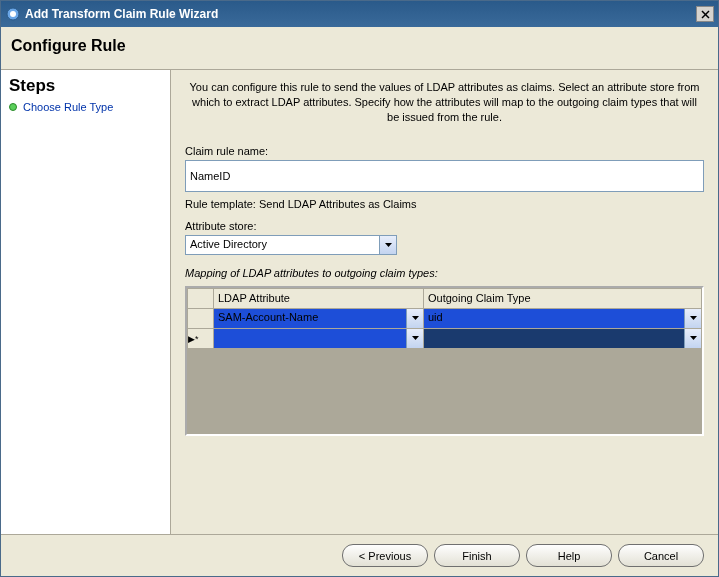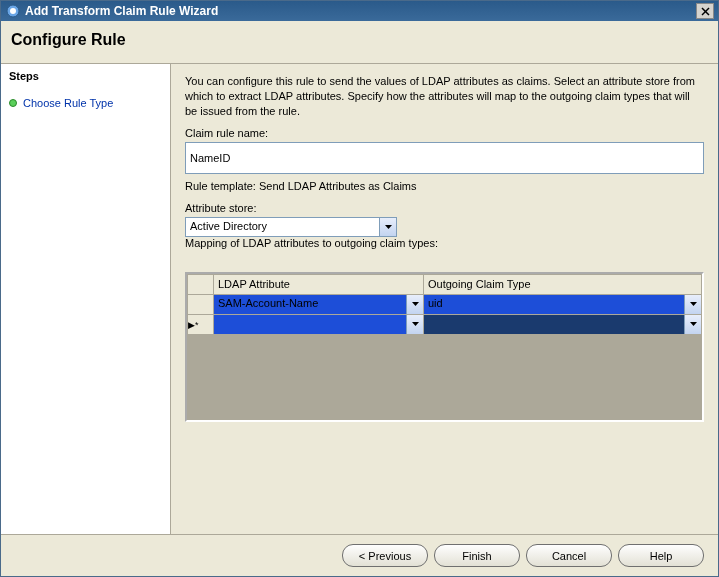--- a/index.html
+++ b/index.html
@@ -1,39 +1,39 @@
 <!DOCTYPE html>
 <html><head>
 <meta charset="utf-8">
 <style>
 * { box-sizing: border-box; margin: 0; padding: 0; }
 html, body { width: 719px; height: 577px; font-family: Tahoma, "Segoe UI", sans-serif; font-size: 11px; background: #ece9d8; overflow: hidden; }
 .window { width: 719px; height: 577px; display: flex; flex-direction: column; border: 1px solid #4a6a8a; }
-.titlebar { height: 20px; background: linear-gradient(#2a5a8a,#3a6a9a); color: #fff; display: flex; align-items: center; padding: 0 4px; font-weight: bold; font-size: 12px; }
+.titlebar { height: 26px; background: linear-gradient(#2a5a8a,#3a6a9a); color: #fff; display: flex; align-items: center; padding: 0 4px; font-weight: bold; font-size: 12px; }
 .titlebar .icon { width: 16px; height: 16px; margin-right: 4px; display: inline-flex; align-items: center; justify-content: center; }
 .titlebar .title { flex: 1; }
 .titlebar .close { width: 18px; height: 16px; background: #d6d3ce; border: 1px solid #888; color: #000; display: flex; align-items: center; justify-content: center; font-family: Arial; font-weight: bold; font-size: 11px; cursor: pointer; }
 .header { padding: 10px 10px 14px 10px; background: #ece9d8; border-bottom: 1px solid #aca899; }
 .header h1 { font-size: 16px; font-weight: bold; color: #000000; }
 .body { flex: 1; display: flex; background: #ece9d8; min-height: 0; }
 .sidebar { width: 170px; border-right: 1px solid #aca899; padding: 6px 8px; background: #fff; }
-.sidebar .steps-title { font-weight: bold; font-size: 11px; margin-bottom: 12px; color: #000; }
+.sidebar .steps-title { font-weight: bold; font-size: 17px; margin-bottom: 2px; color: #000; }
 .step { display: flex; align-items: center; padding: 3px 0; cursor: pointer; color: #0033aa; }
 .step.current { color: #000; }
 .step .bullet { width: 8px; height: 8px; border-radius: 50%; background: #5bcf5b; border: 1px solid #2a8a2a; margin-right: 6px; flex-shrink: 0; }
 .main { flex: 1; padding: 10px 14px; display: flex; flex-direction: column; color: #000; }
-.desc { margin-bottom: 8px; line-height: 1.35; }
+.desc { margin-bottom: 20px; line-height: 1.35; text-align: center; }
 .label { margin-bottom: 3px; }
 .subtext { margin: 6px 0 10px 0; }
 .text-input { width: 100%; height: 20px; border: 1px solid #7f9db9; background: #fff; padding: 15px 4px; font-family: inherit; font-size: 11px; }
 .combo { width: 212px; height: 20px; display: flex; border: 1px solid #7f9db9; background: #fff; }
 .combo .combo-text { flex: 1; padding: 2px 4px; overflow: hidden; white-space: nowrap; }
 .dd-btn { width: 17px; background: linear-gradient(#e8eefb,#c3d4f0); border-left: 1px solid #7f9db9; display: flex; align-items: center; justify-content: center; cursor: pointer; flex-shrink: 0; }
 .dd-btn svg { display: block; }
-.mapping-wrap { border: 2px inset #fff; background: #aca899; padding: 0; height: 150px; margin-top: 20px; display: flex; flex-direction: column; }
+.mapping-wrap { border: 2px inset #fff; background: #aca899; padding: 0; height: 150px; margin-top: 4px; display: flex; flex-direction: column; }
 .grid { width: 100%; border-collapse: collapse; table-layout: fixed; }
 .grid th, .grid td { background: #ece9d8; border: 1px solid #aca899; font-size: 11px; font-weight: normal; text-align: left; padding: 0; height: 20px; }
 .grid th { padding: 2px 4px; }
 .col-row { width: 26px; }
 .col1 { width: 210px; }
 .cell-combo { display: flex; height: 100%; background: #1d4ed8; }
 .cell-combo .cell-text { flex: 1; padding: 2px 4px; overflow: hidden; white-space: nowrap; }
 .cell-sel { background: #1a3a6e; color: #fff; }
 .rowhead { background: #ece9d8; text-align: center; padding: 0; }
 .rowhead .indicator { display: inline-block; font-size: 9px; }
@@ -85,21 +85,21 @@
       <div class="label">Attribute store:</div>
       <div class="combo">
         <div class="combo-text">Active Directory</div>
         <div class="dd-btn">
           <svg width="7" height="4" viewBox="0 0 7 4">
               <polygon points="0,0 7,0 3.5,4" fill="#000"></polygon>
             </svg>
         </div>
       </div>
 
-      <div class="label" style="">Mapping of LDAP attributes to outgoing claim types:</div>
+      <div class="label" style="margin-top:12px;font-style:italic;">Mapping of LDAP attributes to outgoing claim types:</div>
       <div class="mapping-wrap">
         <table class="grid">
           <colgroup>
               <col class="col-row">
               <col class="col1">
               <col>
             </colgroup>
           <tbody>
               <tr>
             <th class="rowhead"></th>
@@ -155,16 +155,16 @@
         </tbody>
           </table>
         <div class="grid-filler"></div>
       </div>
     </div>
   </div>
 
   <div class="footer">
     <button class="btn">&lt; Previous</button>
     <button class="btn">Finish</button>
+    <button class="btn">Help</button>
     <button class="btn">Cancel</button>
-    <button class="btn">Help</button>
   </div>
 </div>
 
 </body></html>

